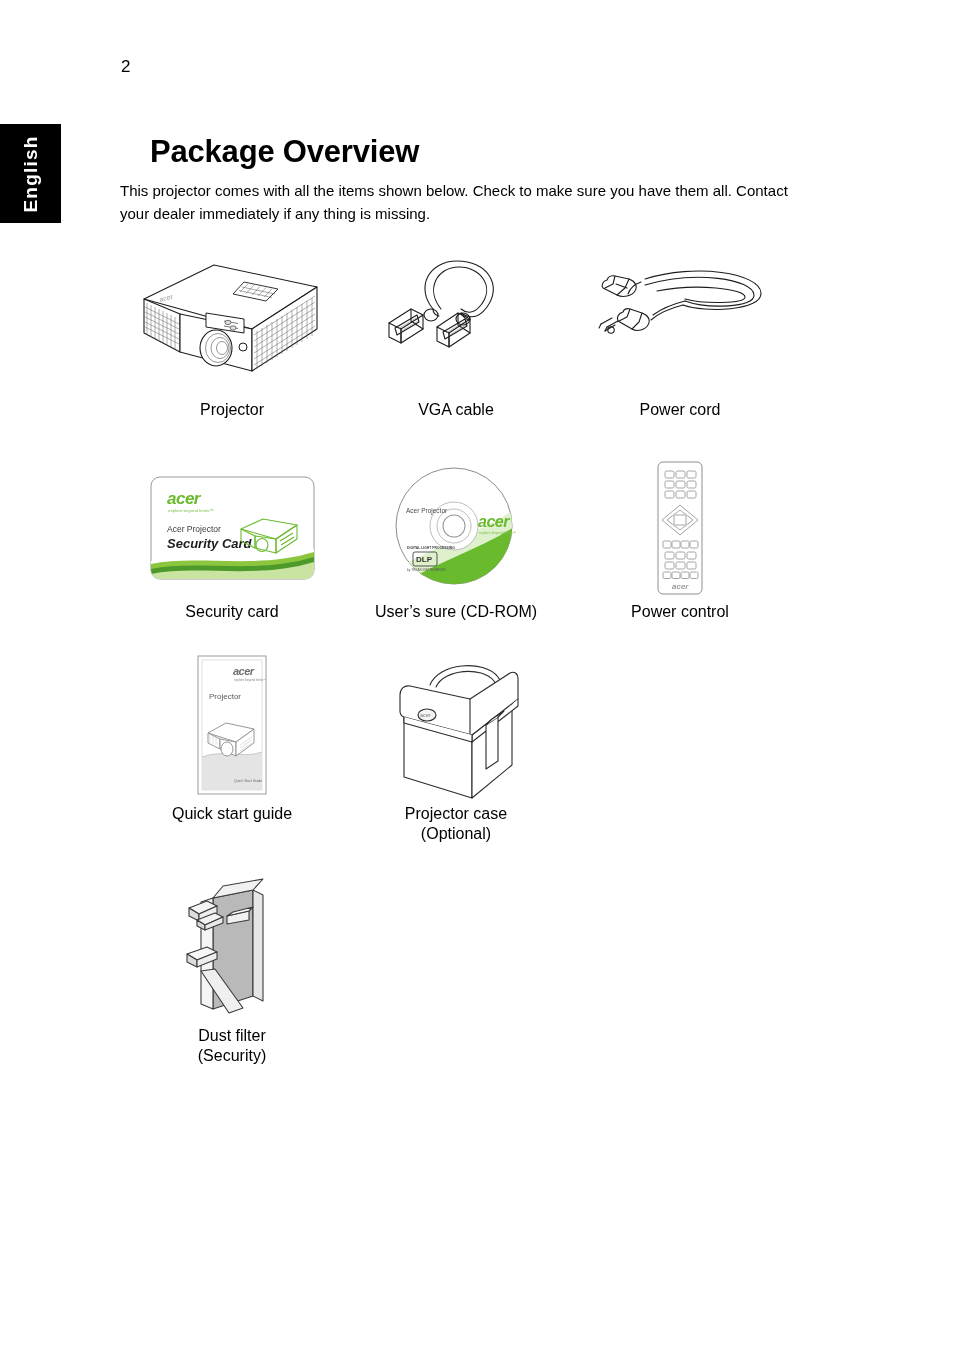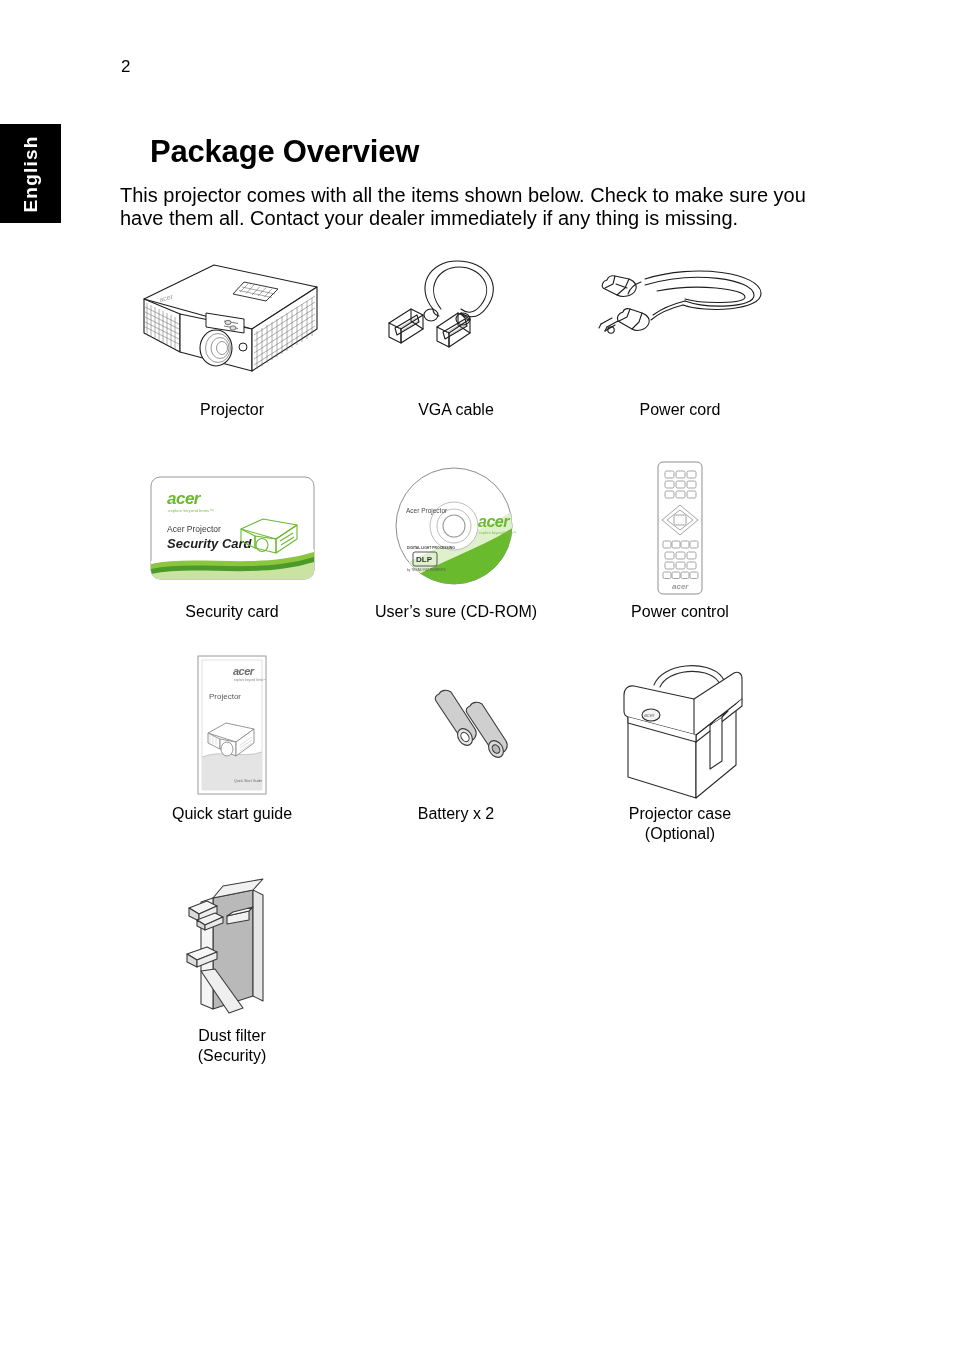--- a/index.html
+++ b/index.html
@@ -54,21 +54,21 @@
     font-weight: bold;
     letter-spacing: -0.2px;
     line-height: 36px;
     margin-left: 31px;
   }
   .intro-text {
     position: absolute;
     left: 120px;
     top: 164px;
     width: 690px;
-    font-size: 20px;
+    font-size: 15px;
     line-height: 23px;
   }
 
   
   .items-grid {
     position: absolute;
     left: 120px;
     top: 246px;
     width: 700px;
   }
@@ -400,37 +400,20 @@
             <path d="M58 94 L70 86 M58 97 L70 89 M58 100 L70 92"></path>
             <path d="M28 84 L28 92 M31 85 L31 93 M34 86 L34 94"></path>
           </g>
 
           <text x="52" y="131" font-family="Liberation Sans, sans-serif" font-size="3.6" fill="#6a6a6a">Quick Start Guide</text>
         </svg>
       </div>
       <div class="item-label">Quick start guide</div>
     </div>
 
-    <div class="item-cell">
-      <div class="item-art">
-        <svg width="120" height="140" viewBox="0 0 120 140">
-          <g stroke="#3a3a3a" stroke-width="1.1" stroke-linejoin="round">
-
-            <path d="M43 38 C45 34, 51 33, 55 36 L79 73 C82 78, 79 84, 74 85 C70 86, 66 84, 64 81 L40 45 C38 42, 40 39, 43 38 Z" fill="#cfcfcf"></path>
-            <ellipse cx="69" cy="81" rx="9" ry="6.6" fill="#e8e8e8" transform="rotate(56 69 81)"></ellipse>
-            <ellipse cx="69" cy="81" rx="5" ry="3.6" fill="#ffffff" transform="rotate(56 69 81)"></ellipse>
-
-            <path d="M74 50 C76 46, 82 45, 86 48 L110 85 C113 90, 110 96, 105 97 C101 98, 97 96, 95 93 L71 57 C69 54, 71 51, 74 50 Z" fill="#cfcfcf"></path>
-            <ellipse cx="100" cy="93" rx="9" ry="6.6" fill="#dcdcdc" transform="rotate(56 100 93)"></ellipse>
-            <ellipse cx="100" cy="93" rx="4.6" ry="3.4" fill="#b9b9b9" transform="rotate(56 100 93)"></ellipse>
-          </g>
-        </svg>
-      </div>
-      <div class="item-label">Battery x 2</div>
-    </div>
 
     <div class="item-cell">
       <div class="item-art">
         <svg width="140" height="150" viewBox="0 0 140 150">
           <g fill="#ffffff" stroke="#2b2b2b" stroke-width="1.1" stroke-linejoin="round" stroke-linecap="round">
 
             <path d="M44 34 C52 12, 98 8, 112 26 C118 34, 119 46, 117 56"></path>
             <path d="M50 36 C58 18, 96 15, 108 30 C113 37, 114 47, 112 56"></path>
 
             <path d="M18 62 L18 126 L86 147 L86 84 Z"></path>

